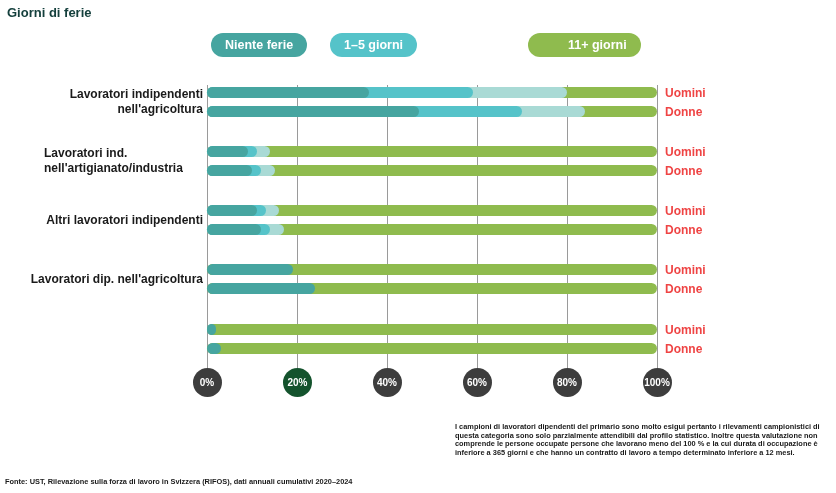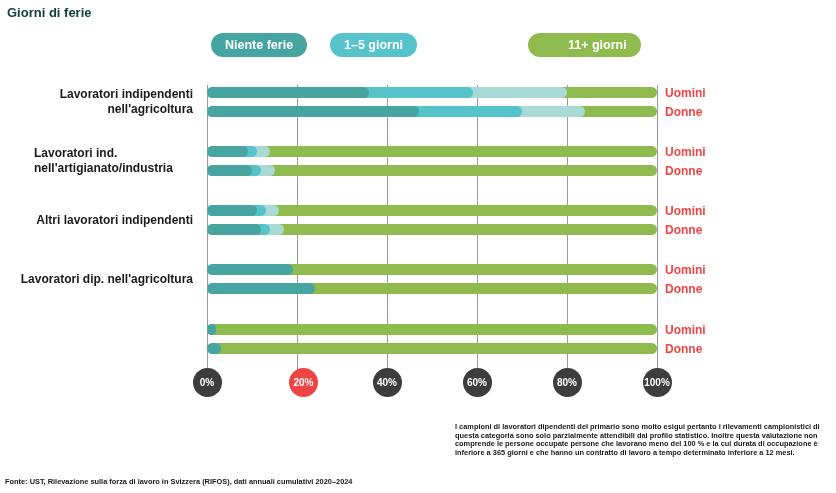--- a/index.html
+++ b/index.html
@@ -26,21 +26,21 @@
   .gridline {
     position: absolute; width: 1px; top: 85px; height: 284px;
     background: #9a9a9a;
   }
   .bar-row { position: absolute; height: 11px; left: 207px; width: 450px; }
   .bar-seg {
     position: absolute; top: 0; height: 11px; left: 0;
     border-radius: 6px;
   }
   .cat-label {
-    position: absolute; left: 2px; width: 191px;
+    position: absolute; left: 12px; width: 191px;
     color: #1a1a1a; font-size: 12px; font-weight: bold;
     line-height: 15px; text-align: right;
     display: flex; flex-direction: column; justify-content: center;
   }
   .cat-label.align-left { text-align: left; padding-left: 32px; }
   .sex-labels {
     position: absolute; left: 665px; width: 120px;
     color: #ef4444; font-size: 12px; font-weight: bold;
     line-height: 19px;
   }
@@ -159,21 +159,21 @@
     </div>
     <div class="bar-row" style="top: 324px;">
       <div class="bar-seg" style="width: 9px; background: rgb(70, 165, 160); z-index: 10;"></div>
       <div class="bar-seg" style="width: 450px; background: rgb(143, 187, 78); z-index: 7;"></div>
     </div>
     <div class="bar-row" style="top: 343px;">
       <div class="bar-seg" style="width: 13.5px; background: rgb(70, 165, 160); z-index: 10;"></div>
       <div class="bar-seg" style="width: 450px; background: rgb(143, 187, 78); z-index: 7;"></div>
     </div>
     <div class="axis-circle" style="background: rgb(61, 61, 61); left: 192.5px;">0%</div>
-    <div class="axis-circle" style="background: #ef4444; left: 289px;">20%</div>
+    <div class="axis-circle" style="background: #14532d; left: 283px;">20%</div>
     <div class="axis-circle" style="background: rgb(61, 61, 61); left: 372.5px;">40%</div>
     <div class="axis-circle" style="background: rgb(61, 61, 61); left: 462.5px;">60%</div>
     <div class="axis-circle" style="background: rgb(61, 61, 61); left: 552.5px;">80%</div>
     <div class="axis-circle" style="background: rgb(61, 61, 61); left: 642.5px;">100%</div>
   </div>
 
 <div class="footnote">I campioni di lavoratori dipendenti del primario sono molto esigui pertanto i rilevamenti campionistici di questa categoria sono solo parzialmente attendibili dal profilo statistico. Inoltre questa valutazione non comprende le persone occupate persone che lavorano meno del 100 % e la cui durata di occupazione è inferiore a 365 giorni e che hanno un contratto di lavoro a tempo determinato inferiore a 12 mesi.</div>
 <div class="source">Fonte: UST, Rilevazione sulla forza di lavoro in Svizzera (RIFOS), dati annuali cumulativi 2020–2024</div>
 
 </body></html>

